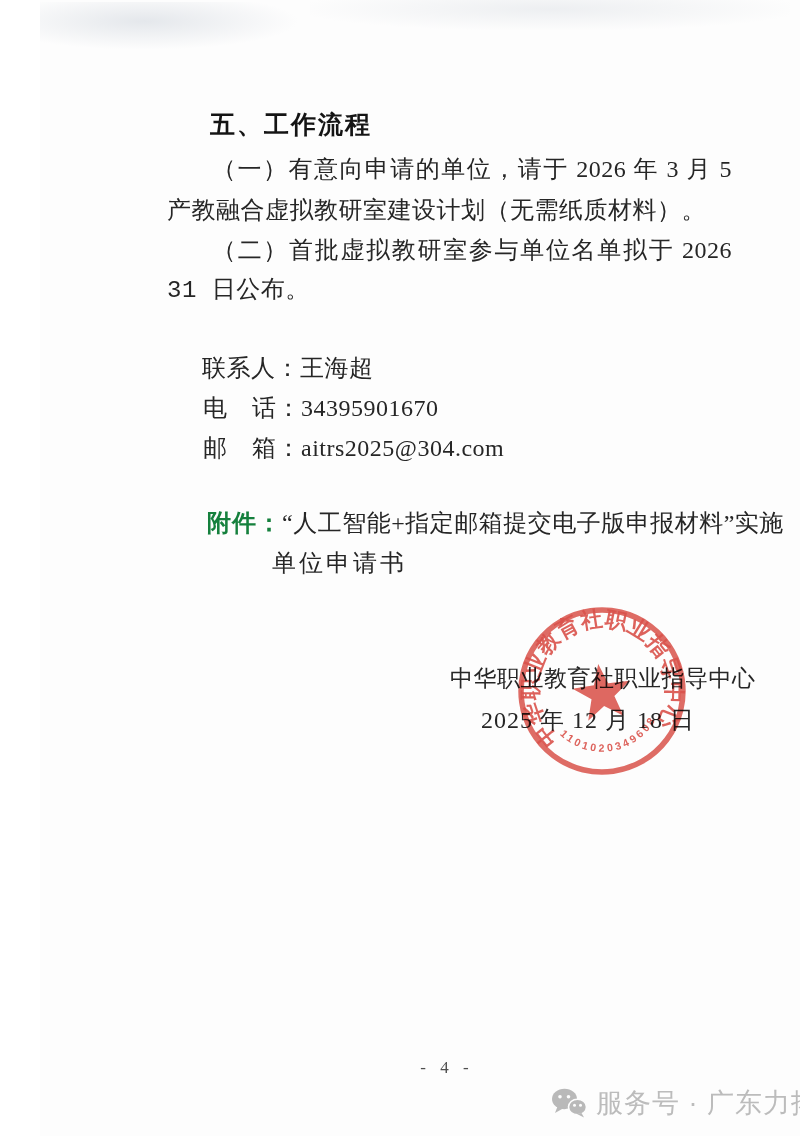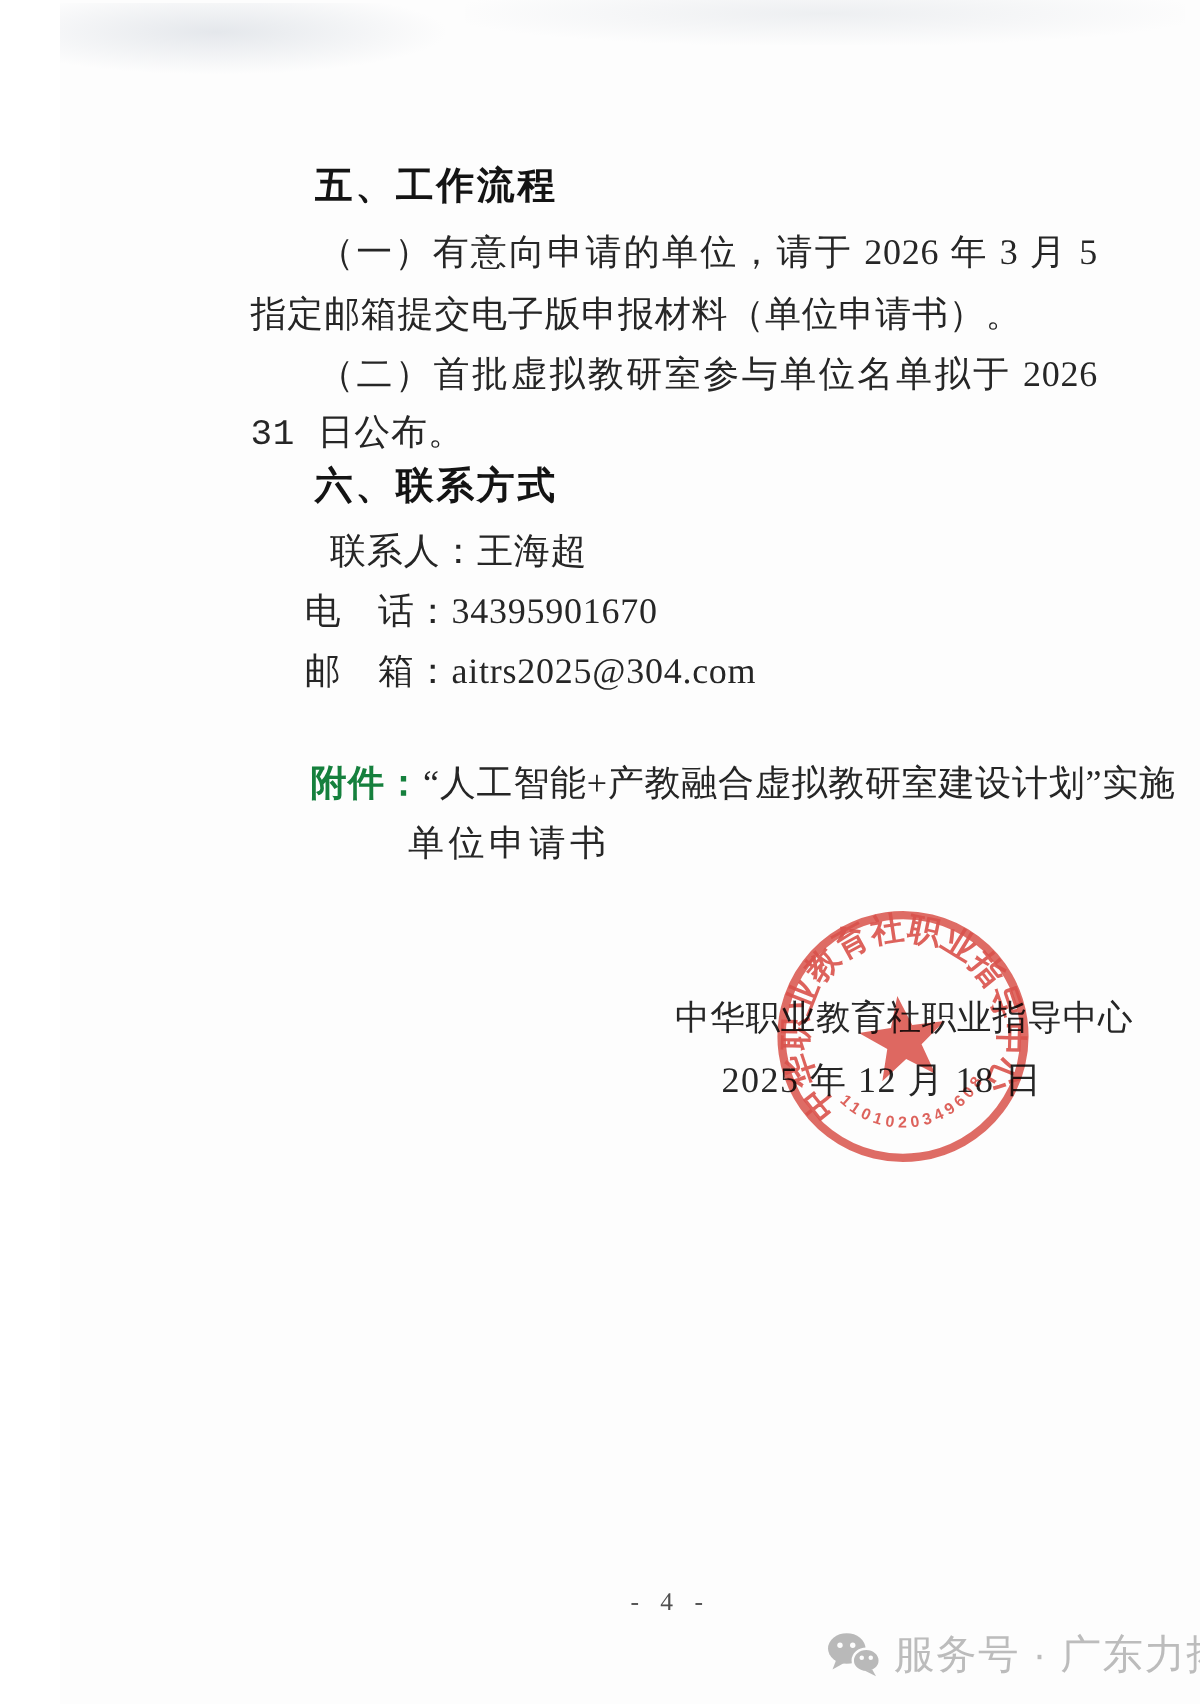--- a/index.html
+++ b/index.html
@@ -102,36 +102,35 @@
 
   <div class="smudge-a"></div>
   <div class="smudge-b"></div>
   <div class="edge-shade"></div>
   <div class="edge-line"></div>
 
   <div class="abs heading" style="left:170px; top:110px;">五、工作流程</div>
 
   <div class="abs bodyline jline" style="left:172px; top:152px;">（一）有意向申请的单位，请于 2026 年 3 月 5 日前向</div>
 
-  <div class="abs bodyline fit" style="left:127px; top:193px;">指定邮箱提交电子版申报材料（单位申请书）。</div>
+  <div class="abs bodyline fit" style="left:127px; top:193px;">产教融合虚拟教研室建设计划（无需纸质材料）。</div>
 
   <div class="abs bodyline jline" style="left:172px; top:233px;">（二）首批虚拟教研室参与单位名单拟于 2026 年 5 月</div>
 
   <div class="abs bodyline fit" style="left:127px; top:274px;font-family:Liberation Mono, monospace;">31 日公布。</div>
 
-  <div class="abs heading" style="left:170px; top:310px;">六、联系方式</div>
 
-  <div class="abs bodyline fit" style="left:180px; top:351px;">联系人：王海超</div>
+  <div class="abs bodyline fit" style="left:162px; top:351px;">联系人：王海超</div>
 
   <div class="abs bodyline fit" style="left:163px; top:391px;">电　话：34395901670</div>
 
   <div class="abs bodyline fit" style="left:163px; top:431px;">邮　箱：aitrs2025@304.com</div>
 
   <div class="abs bodyline fit" style="left:167px; top:506px;">
-    <span class="attach-label">附件：</span><span>“人工智能+产教融合虚拟教研室建设计划”实施</span>
+    <span class="attach-label">附件：</span><span>“人工智能+指定邮箱提交电子版申报材料”实施</span>
   </div>
   <div class="abs bodyline fit spaced" style="left:232px; top:546px;">单位申请书</div>
 
   <div class="abs sig-org fit" style="left:410px; top:663px;">中华职业教育社职业指导中心</div>
 
   <div class="abs sig-date fit" style="left:441px; top:704px;">2025 年 12 月 18 日</div>
 
   <div class="seal-wrap">
     <svg viewBox="0 0 170 170" xmlns="http://www.w3.org/2000/svg">
       <defs>

